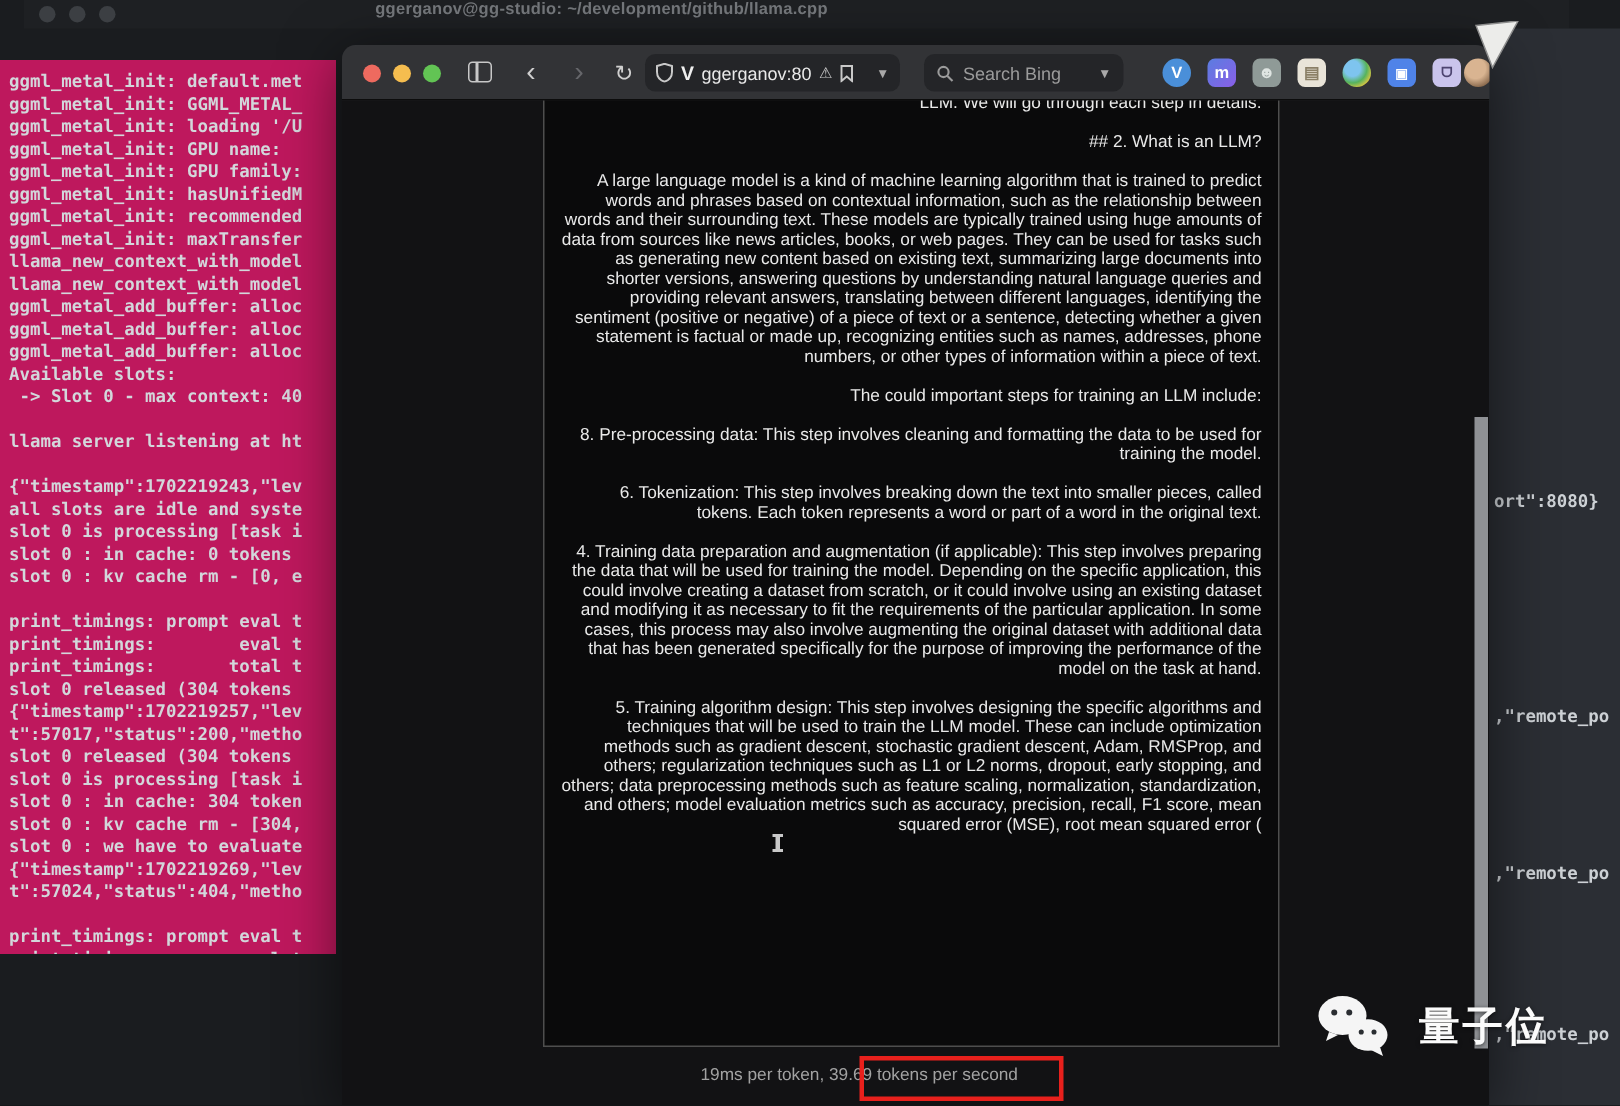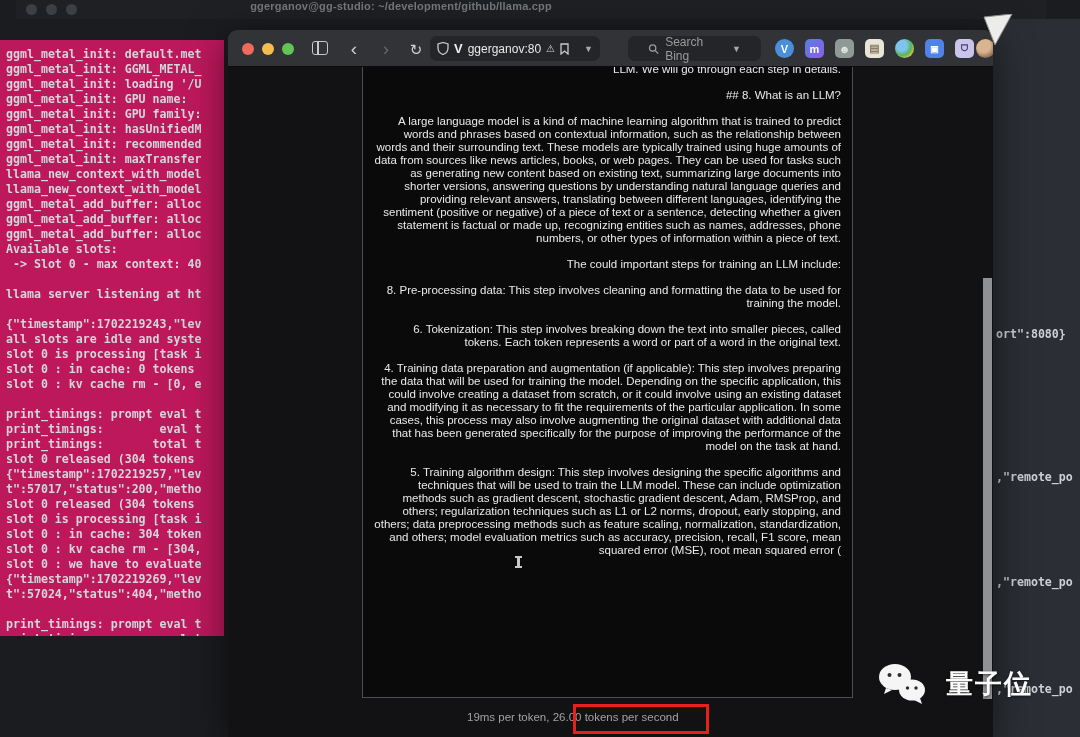--- a/index.html
+++ b/index.html
@@ -45,21 +45,21 @@
   .sidebar-ic::before { content:""; position:absolute; left:4px; top:0; width:1.6px; height:100%; background:#c8c8c8; }
   .back-ic { position:absolute; left:114px; top:0; }
   .fwd-ic  { position:absolute; left:146px; top:0; color:#65666a; }
   .reload-ic { position:absolute; left:176px; top:1px; font-size:15px; }
   .pill { position:absolute; top:6px; height:25px; background:#242528; border-radius:7px;
           display:flex; align-items:center; font-size:12px; color:#e9e9e9; }
   .url-pill { left:202px; width:170px; padding:0 7px; gap:5px; }
   .url-pill .warn { font-size:10px; color:#c9c9c9; }
   .url-pill .caret { margin-left:auto; color:#a9a9a9; font-size:9px; }
   .v-glyph { font-weight:bold; font-size:13px; color:#efefef; }
-  .search-pill { left:400px; width:133px; padding:0 20px; gap:6px; color:#9b9b9b; }
+  .search-pill { left:388px; width:133px; padding:0 8px; gap:6px; color:#9b9b9b; }
   .search-pill .caret { margin-left:auto; color:#a9a9a9; font-size:9px; }
   .ext { position:absolute; top:9px; width:19px; height:19px; border-radius:5px;
          display:flex; align-items:center; justify-content:center; font-size:11px; font-weight:bold; color:#fff; }
 
   .page { position:relative; height:670px; background:#121214; }
   .content-box { position:absolute; left:134px; top:0; width:491px; height:631px;
                  background:#0a0a0b; border:1px solid #4e4e4e; border-top:none; overflow:hidden;
                  padding:0 11px 6px 11px; color:#e9e9e9; font-size:11.5px; line-height:13px; }
   .content-box p { margin-top:13px;text-align:right; }
   .content-box p.first { margin-top:-4px; }
@@ -197,36 +197,36 @@
       <span class="ext" style="left:637px;background:#e9e4d8;color:#8a7f66">▤</span>
       <span class="ext" style="left:667px;background:radial-gradient(circle at 35% 35%,#7ec4ef 0 30%,#56b35d 55%,#e9c93f 80%);border-radius:50%"></span>
       <span class="ext" style="left:697px;background:#4f83e8;font-size:9px">▣</span>
       <span class="ext" style="left:727px;background:#cac4ec;color:#4d4470;font-size:9px">ᗜ</span>
       <span class="ext" style="left:748px;background:radial-gradient(circle at 40% 35%,#d9b491 0 40%,#8a6a4e 75%,#5d4836);border-radius:50%"></span>
     </div>
 
     <div class="page">
       <div class="content-box">
         <p class="first">LLM. We will go through each step in details.</p>
-        <p>## 8. What is an LLM?</p>
+        <p>## 2. What is an LLM?</p>
         <p>A large language model is a kind of machine learning algorithm that is trained to predict words and phrases based on contextual information, such as the relationship between words and their surrounding text. These models are typically trained using huge amounts of data from sources like news articles, books, or web pages. They can be used for tasks such as generating new content based on existing text, summarizing large documents into shorter versions, answering questions by understanding natural language queries and providing relevant answers, translating between different languages, identifying the sentiment (positive or negative) of a piece of text or a sentence, detecting whether a given statement is factual or made up, recognizing entities such as names, addresses, phone numbers, or other types of information within a piece of text.</p>
         <p>The could important steps for training an LLM include:</p>
         <p>8. Pre-processing data: This step involves cleaning and formatting the data to be used for training the model.</p>
         <p>6. Tokenization: This step involves breaking down the text into smaller pieces, called tokens. Each token represents a word or part of a word in the original text.</p>
         <p>4. Training data preparation and augmentation (if applicable): This step involves preparing the data that will be used for training the model. Depending on the specific application, this could involve creating a dataset from scratch, or it could involve using an existing dataset and modifying it as necessary to fit the requirements of the particular application. In some cases, this process may also involve augmenting the original dataset with additional data that has been generated specifically for the purpose of improving the performance of the model on the task at hand.</p>
         <p>5. Training algorithm design: This step involves designing the specific algorithms and techniques that will be used to train the LLM model. These can include optimization methods such as gradient descent, stochastic gradient descent, Adam, RMSProp, and others; regularization techniques such as L1 or L2 norms, dropout, early stopping, and others; data preprocessing methods such as feature scaling, normalization, standardization, and others; model evaluation metrics such as accuracy, precision, recall, F1 score, mean squared error (MSE), root mean squared error (</p>
       </div>
 
       <div class="controls">
         <button class="btn">Start</button>
         <button class="btn disabled">Stop</button>
         <button class="btn">Reset</button>
       </div>
 
-      <div class="status"><span>19ms per token</span><span>, 26.00 tokens per second</span></div>
+      <div class="status"><span>19ms per token</span><span>, 39.69 tokens per second</span></div>
       <div class="red-box"></div>
 
       <div class="text-cursor"></div>
     </div>
 
     <div class="scroll-thumb"></div>
   </div>
 
   <svg class="cursor-arrow" width="32" height="34" viewBox="0 0 32 34">
     <polygon points="1,3 29,0 12,31" fill="#ececea" stroke="#8d8d8d" stroke-width="1"></polygon>

